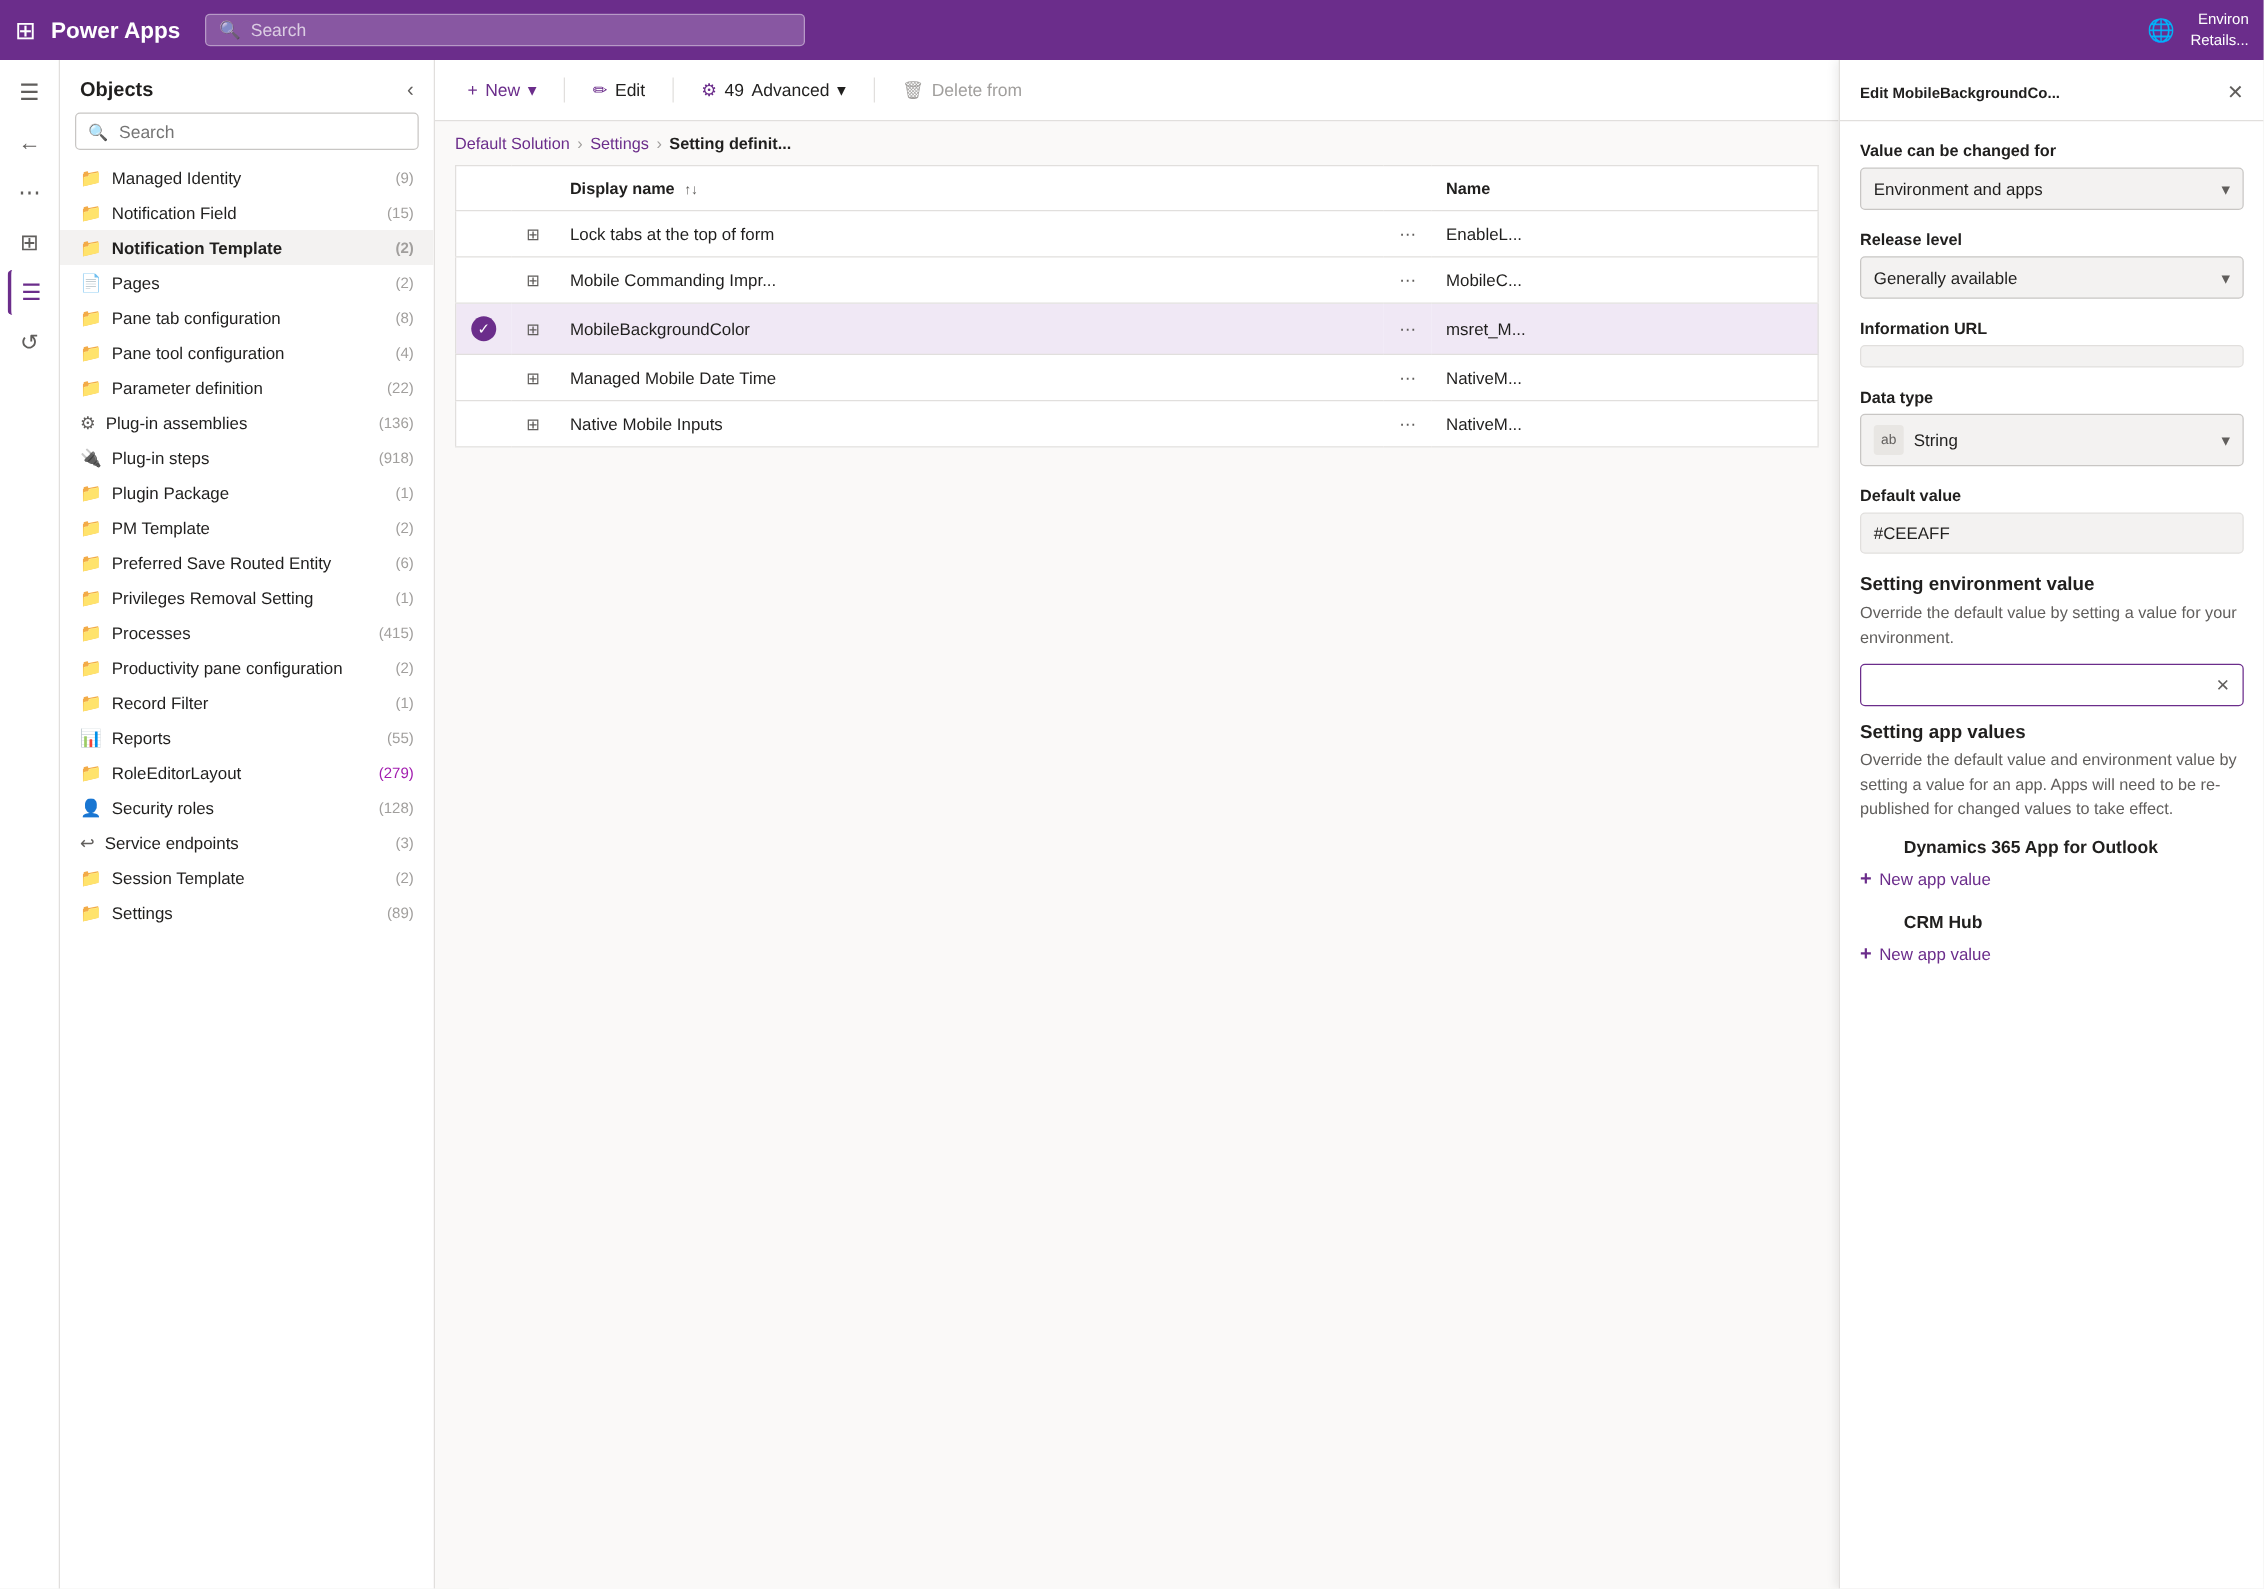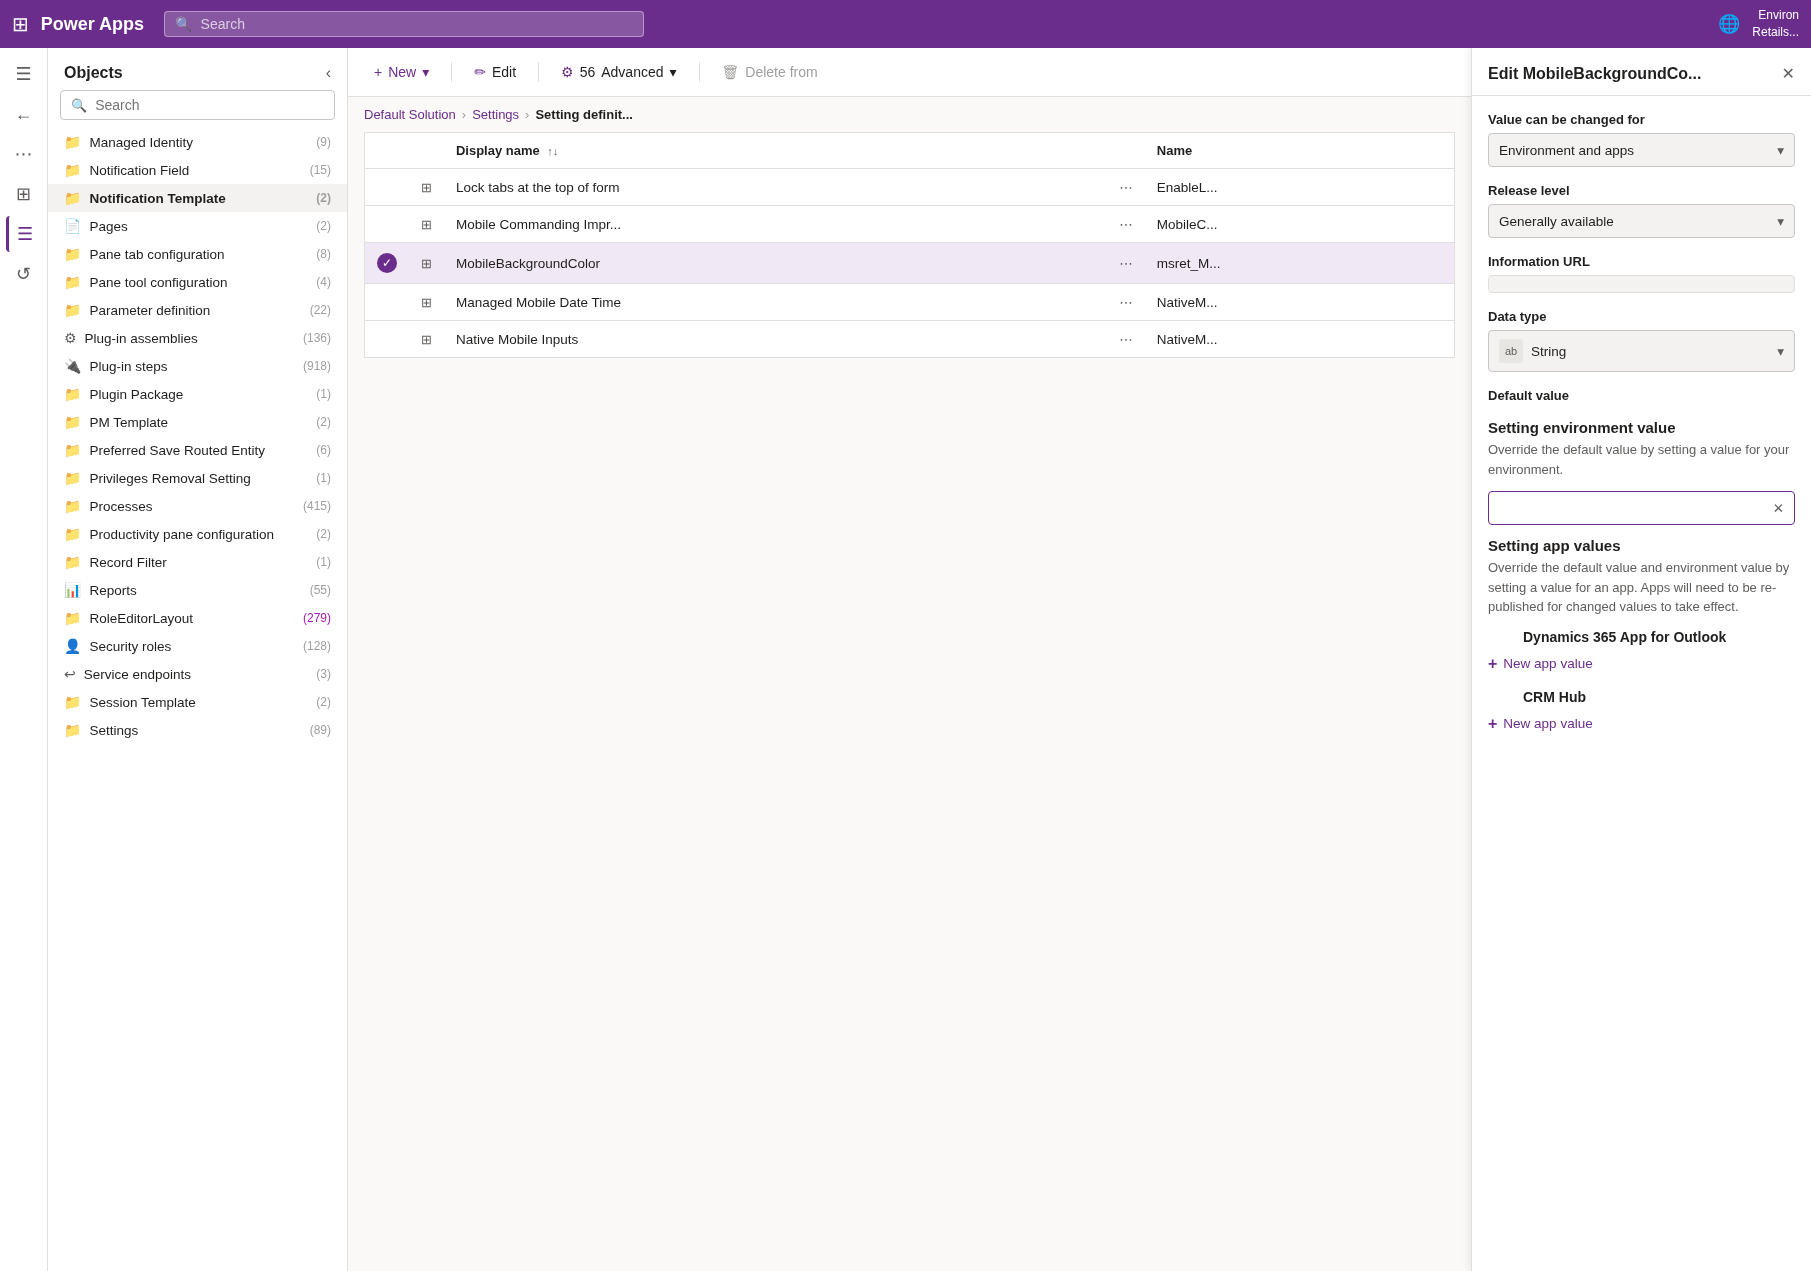--- a/index.html
+++ b/index.html
@@ -224,21 +224,21 @@
       box-shadow: -2px 0 8px rgba(0,0,0,0.08);
     }
     .panel-header {
       display: flex;
       align-items: center;
       justify-content: space-between;
       padding: 16px 16px 12px 16px;
       border-bottom: 1px solid #e1dfdd;
       flex-shrink: 0;
     }
-    .panel-title { font-size: 16px; font-weight: 600; }
+    .panel-title { font-size: 12px; font-weight: 600; }
     .panel-close { cursor: pointer; color: #605e5c; font-size: 16px; }
     .panel-body { flex: 1; overflow-y: auto; padding: 16px; }
     .panel-body::-webkit-scrollbar { width: 6px; }
     .panel-body::-webkit-scrollbar-thumb { background: #c8c6c4; border-radius: 3px; }
 
     .field-group { margin-bottom: 16px; }
     .field-label { font-size: 13px; font-weight: 600; margin-bottom: 6px; color: #201f1e; }
     .field-dropdown {
       width: 100%;
       border: 1px solid #c8c6c4;
@@ -501,21 +501,21 @@
         <span>▾</span>
       </button>
       <div class="toolbar-sep"></div>
       <button class="toolbar-btn">
         <span class="tb-icon">✏</span>
         <span>Edit</span>
       </button>
       <div class="toolbar-sep"></div>
       <button class="toolbar-btn">
         <span class="tb-icon">⚙</span>
-        <span>56</span>
+        <span>49</span>
         <span>Advanced</span>
         <span>▾</span>
       </button>
       <div class="toolbar-sep"></div>
       <button class="toolbar-btn disabled">
         <span class="tb-icon">🗑</span>
         <span>Delete from</span>
       </button>
     </div>
 
@@ -645,20 +645,21 @@
           <div class="data-type-row">
             <div class="data-type-icon">ab</div>
             <span>String</span>
           </div>
           <span class="dd-icon">▾</span>
         </div>
       </div>
 
       <div class="field-group">
         <div class="field-label">Default value</div>
+        <div class="field-text-readonly">#CEEAFF</div>
       </div>
 
       <div style="margin-bottom:12px;">
         <div class="section-title">Setting environment value</div>
         <div class="section-desc">Override the default value by setting a value for your environment.</div>
         <div class="field-input" style="display:flex;">
           <input type="text" style="border: none; outline: none; flex: 1 1 0%; font-size: 13.5px;">
           <span class="clear-icon">✕</span>
         </div>
       </div>

